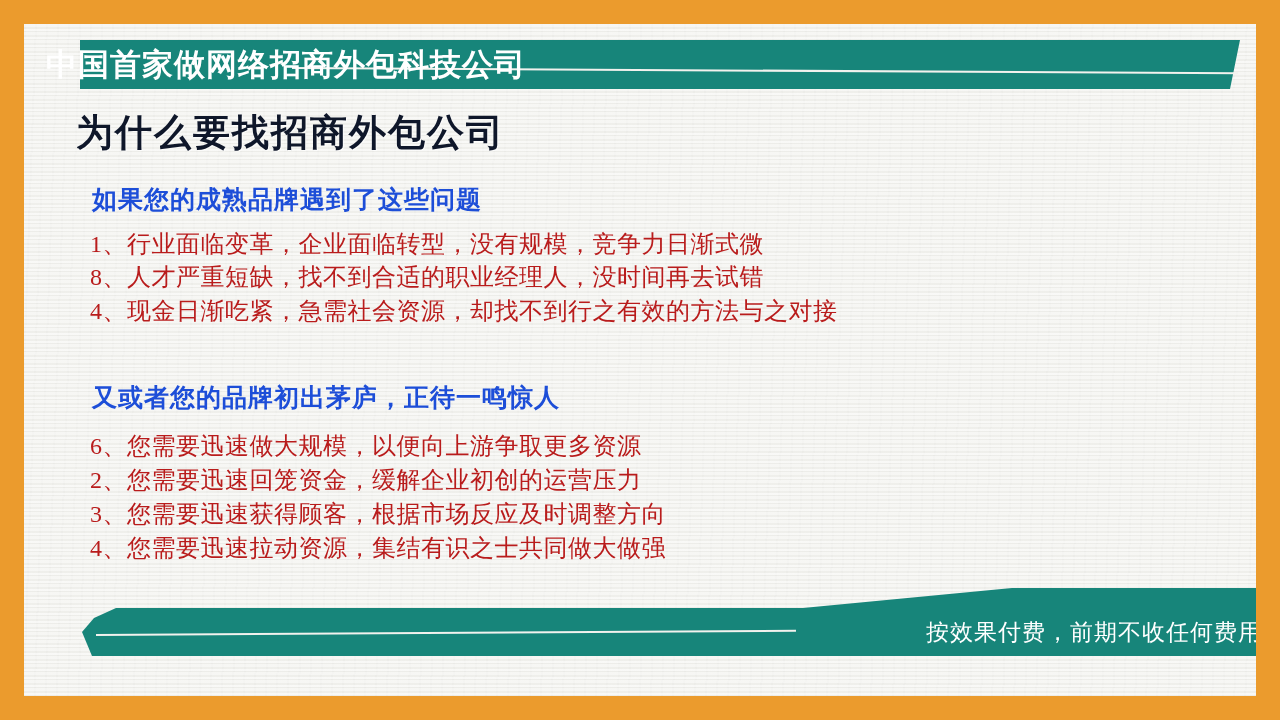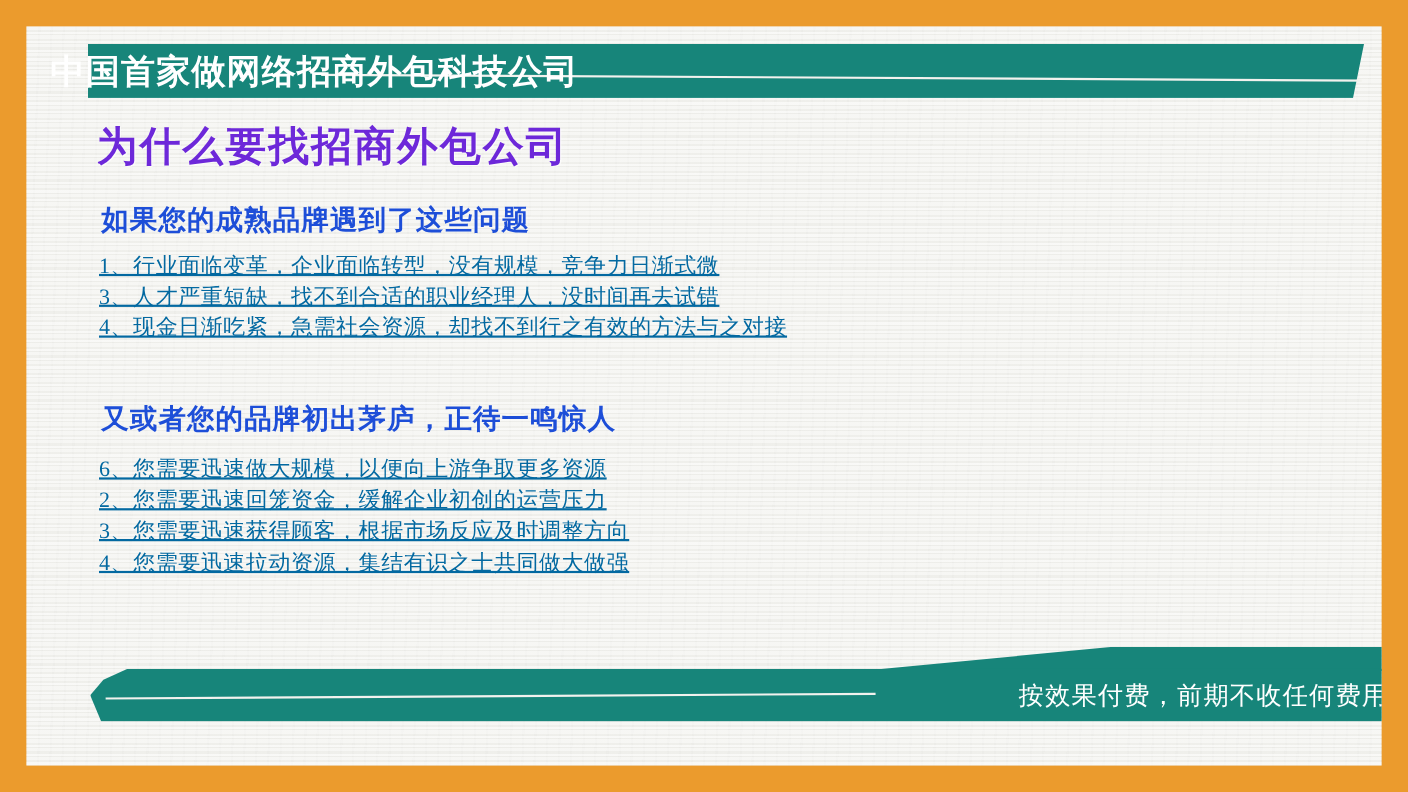--- a/index.html
+++ b/index.html
@@ -131,53 +131,51 @@
   
   #content {
     position:absolute;
     left:0; top:78px;
     width:1232px;
     padding-left:52px;
     z-index:3;
   }
 
   #main-title {
-    color:#6d28d9;
+    color:#0f172a;
     font-size:37px;
     font-weight:bold;
     letter-spacing:2px;
     line-height:1.15;
     margin-top:10px;
     text-shadow:1px 1px 0 rgba(255,255,255,0.65);
-    margin-left:12px;
   }
 
   .section-heading {
     color:#1d4ed8;
     font-size:25px;
     font-weight:bold;
     letter-spacing:1px;
     padding-left:16px;
   }
   #section-1-heading { margin-top:28px; }
   #section-2-heading { margin-top:52px; }
 
   .bullet-list {
     list-style:none;
     padding-left:14px;
     margin-top:12px;
   }
   .bullet-item {
     font-family:"Liberation Serif", "DejaVu Serif", serif;
-    color:#0369a1;
-    font-size:20px;
+    color:#b91c1c;
+    font-size:24px;
     line-height:1.41;
     letter-spacing:0.5px;
     white-space:nowrap;
-    text-decoration:underline;
   }
   #section-2-list { margin-top:16px; }
 </style>
 </head>
 <body>
 
 <div id="slide">
 
   <div id="paper">
     <div id="paper-texture"></div>
@@ -189,21 +187,21 @@
     </div>
 
     <div id="content">
 
       <h1 id="main-title">为什么要找招商外包公司</h1>
 
       <h2 id="section-1-heading" class="section-heading">如果您的成熟品牌遇到了这些问题</h2>
 
       <ul id="section-1-list" class="bullet-list">
         <li class="bullet-item">1、行业面临变革，企业面临转型，没有规模，竞争力日渐式微</li>
-        <li class="bullet-item">3、人才严重短缺，找不到合适的职业经理人，没时间再去试错</li>
+        <li class="bullet-item">8、人才严重短缺，找不到合适的职业经理人，没时间再去试错</li>
         <li class="bullet-item">4、现金日渐吃紧，急需社会资源，却找不到行之有效的方法与之对接</li>
       </ul>
 
       <h2 id="section-2-heading" class="section-heading">又或者您的品牌初出茅庐，正待一鸣惊人</h2>
 
       <ul id="section-2-list" class="bullet-list">
         <li class="bullet-item">6、您需要迅速做大规模，以便向上游争取更多资源</li>
         <li class="bullet-item">2、您需要迅速回笼资金，缓解企业初创的运营压力</li>
         <li class="bullet-item">3、您需要迅速获得顾客，根据市场反应及时调整方向</li>
         <li class="bullet-item">4、您需要迅速拉动资源，集结有识之士共同做大做强</li>

